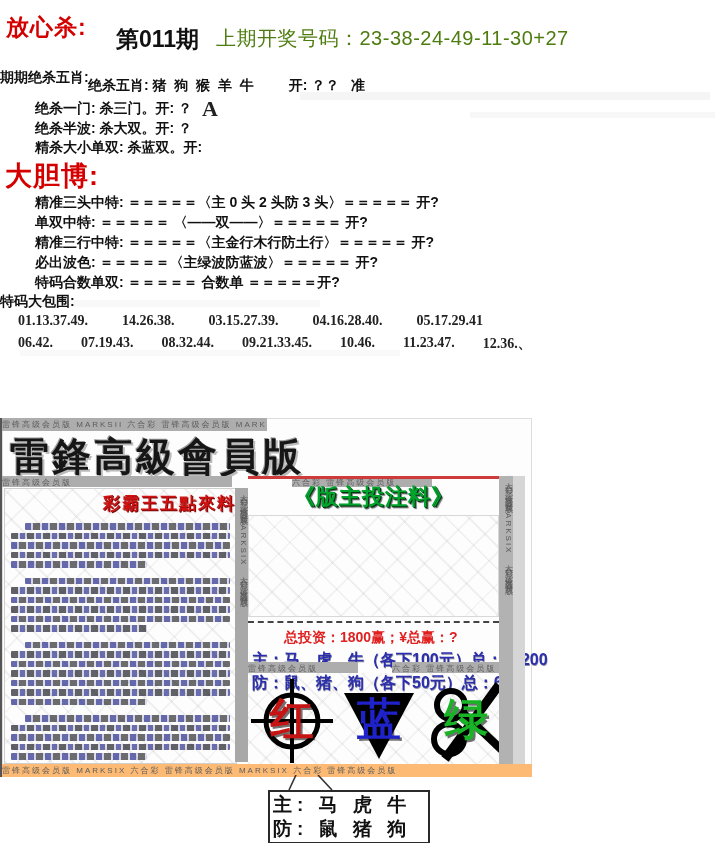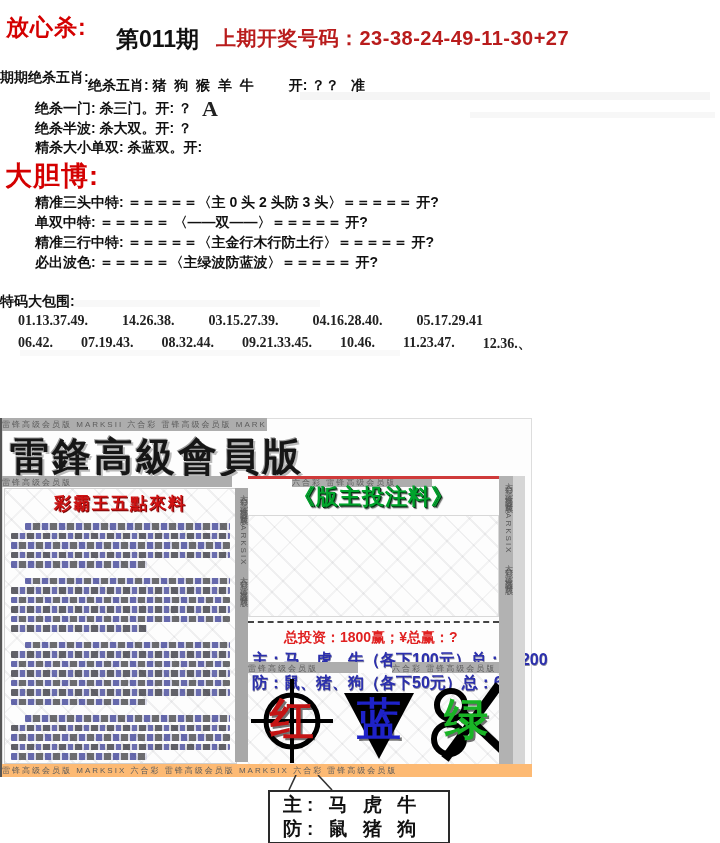--- a/index.html
+++ b/index.html
@@ -3,21 +3,21 @@
 <meta charset="utf-8">
 <style>
   html,body{margin:0;padding:0;background:#fff;}
   #page{position:relative;width:720px;height:843px;background:#fff;overflow:hidden;
         font-family:"Liberation Sans","DejaVu Sans",sans-serif;}
   .abs{position:absolute;}
   .noise{background:#ededed;}
   
   .red-big{color:#d40000;font-weight:bold;font-size:23px;letter-spacing:1px;}
   .issue{color:#111;font-weight:bold;font-size:23px;}
-  .lastdraw{color:#b91c1c;font-weight:bold;font-size:20px;letter-spacing:.5px;}
+  .lastdraw{color:#4d7c0f;font-weight:normal;font-size:20px;letter-spacing:.5px;}
   .sub-bold{color:#111;font-weight:bold;font-size:14px;margin-top:21px;}
   .kline{color:#111;font-weight:bold;font-size:14px;white-space:pre;}
   .letterA{color:#222;font-size:22px;font-weight:bold;font-family:"Liberation Serif",serif;}
   .numrow{display:flex;gap:34px;color:#222;font-weight:bold;font-size:14px;
           font-family:"Liberation Serif","DejaVu Serif",serif;white-space:pre;}
   
   #scan{left:0px;top:418px;width:530px;height:359px;background:#fdfdfd;
         border-left:2px solid #555;box-shadow:0 0 0 1px #ddd inset;}
   .wmstrip{background:#adadad;color:#5c5c5c;font-size:8px;line-height:13px;
            letter-spacing:2px;overflow:hidden;white-space:nowrap;filter:blur(.4px);}
@@ -53,21 +53,21 @@
            text-shadow:2px 2px 0 rgba(0,0,0,.55);}
   .c-red{color:#c41414;}
   .c-blue{color:#1e22c8;}
   .c-green{color:#19b426;}
   .glyphwrap{width:86px;height:92px;position:relative;display:flex;
              align-items:center;justify-content:center;}
   .glyphwrap svg{position:absolute;left:0;top:0;}
   .glyphwrap span{position:relative;z-index:2;}
   
   #callout-box{border:2px solid #2a2a2a;background:#fff;display:flex;
-               flex-direction:column;justify-content:center;padding:2px 13px;}
+               flex-direction:column;justify-content:center;padding:2px 3px;}
   .callout-line{color:#111;font-weight:bold;font-size:19px;letter-spacing:5px;
                 line-height:24px;white-space:pre;}
 </style>
 </head>
 <body>
 
 <div id="page">
 
   <div class="abs noise" style="left:300px;top:92px;width:410px;height:8px;opacity:.55"></div>
   <div class="abs noise" style="left:470px;top:112px;width:245px;height:6px;opacity:.45"></div>
@@ -84,20 +84,21 @@
   <div class="abs letterA" style="left:202px;top:96px;">A</div>
   <div class="abs kline" style="left:35px;top:120px;">绝杀半波: 杀大双。开: ？</div>
   <div class="abs kline" style="left:35px;top:139px;">精杀大小单双: 杀蓝双。开:</div>
 
   <div class="abs red-big" style="left:5px;top:158px;font-size:27px;">大胆博:</div>
 
   <div class="abs kline" style="left:35px;top:194px;">精准三头中特: ＝＝＝＝＝〈主 0 头 2 头防 3 头〉＝＝＝＝＝ 开?</div>
   <div class="abs kline" style="left:35px;top:214px;">单双中特: ＝＝＝＝＝ 〈——双——〉＝＝＝＝＝ 开?</div>
   <div class="abs kline" style="left:35px;top:234px;">精准三行中特: ＝＝＝＝＝〈主金行木行防土行〉＝＝＝＝＝ 开?</div>
   <div class="abs kline" style="left:35px;top:254px;">必出波色: ＝＝＝＝＝〈主绿波防蓝波〉＝＝＝＝＝ 开?</div>
+  <div class="abs kline" style="left:35px;top:274px;">特码合数单双: ＝＝＝＝＝ 合数单 ＝＝＝＝＝开?</div>
   <div class="abs kline" style="left:0px;top:293px;">特码大包围:</div>
 
   <div class="abs numrow" style="left:18px;top:313px;">
     <span>01.13.37.49.</span>
     <span>14.26.38.</span>
     <span>03.15.27.39.</span>
     <span>04.16.28.40.</span>
     <span>05.17.29.41</span>
   </div>
   <div class="abs numrow" style="left:18px;top:335px;gap:28px;">
@@ -112,21 +113,21 @@
 
   <div id="scan" class="abs">
 
     <div class="abs wmstrip" style="left:0;top:0;width:265px;height:13px;">雷锋高级会员版  MARKSII  六合彩  雷锋高级会员版  MARKSII</div>
 
     <div class="abs bigtitle" style="left:8px;top:12px;">雷鋒高級會員版</div>
     <div class="abs wmstrip" style="left:0;top:58px;width:230px;height:11px;">雷锋高级会员版</div>
     <div class="abs wmstrip" style="left:290px;top:58px;width:140px;height:11px;">六合彩 雷锋高级会员版</div>
 
     <div class="abs panel wm-diag" style="left:2px;top:70px;width:231px;height:274px;border:1px solid #cfcfcf;">
-      <div class="ltitle" style="text-align:center;margin-top:3px;">彩霸王五點來料</div>
+      <div class="ltitle" style="text-align:right;margin-top:3px;">彩霸王五點來料</div>
       <div class="par" style="margin:8px 6px 0 6px;">
         <div class="tl"></div>
           <div class="tl"></div>
           <div class="tl"></div>
           <div class="tl"></div>
           <div class="tl"></div>
       </div>
       <div class="par" style="margin:10px 6px 0 6px;">
         <div class="tl"></div>
           <div class="tl"></div>

